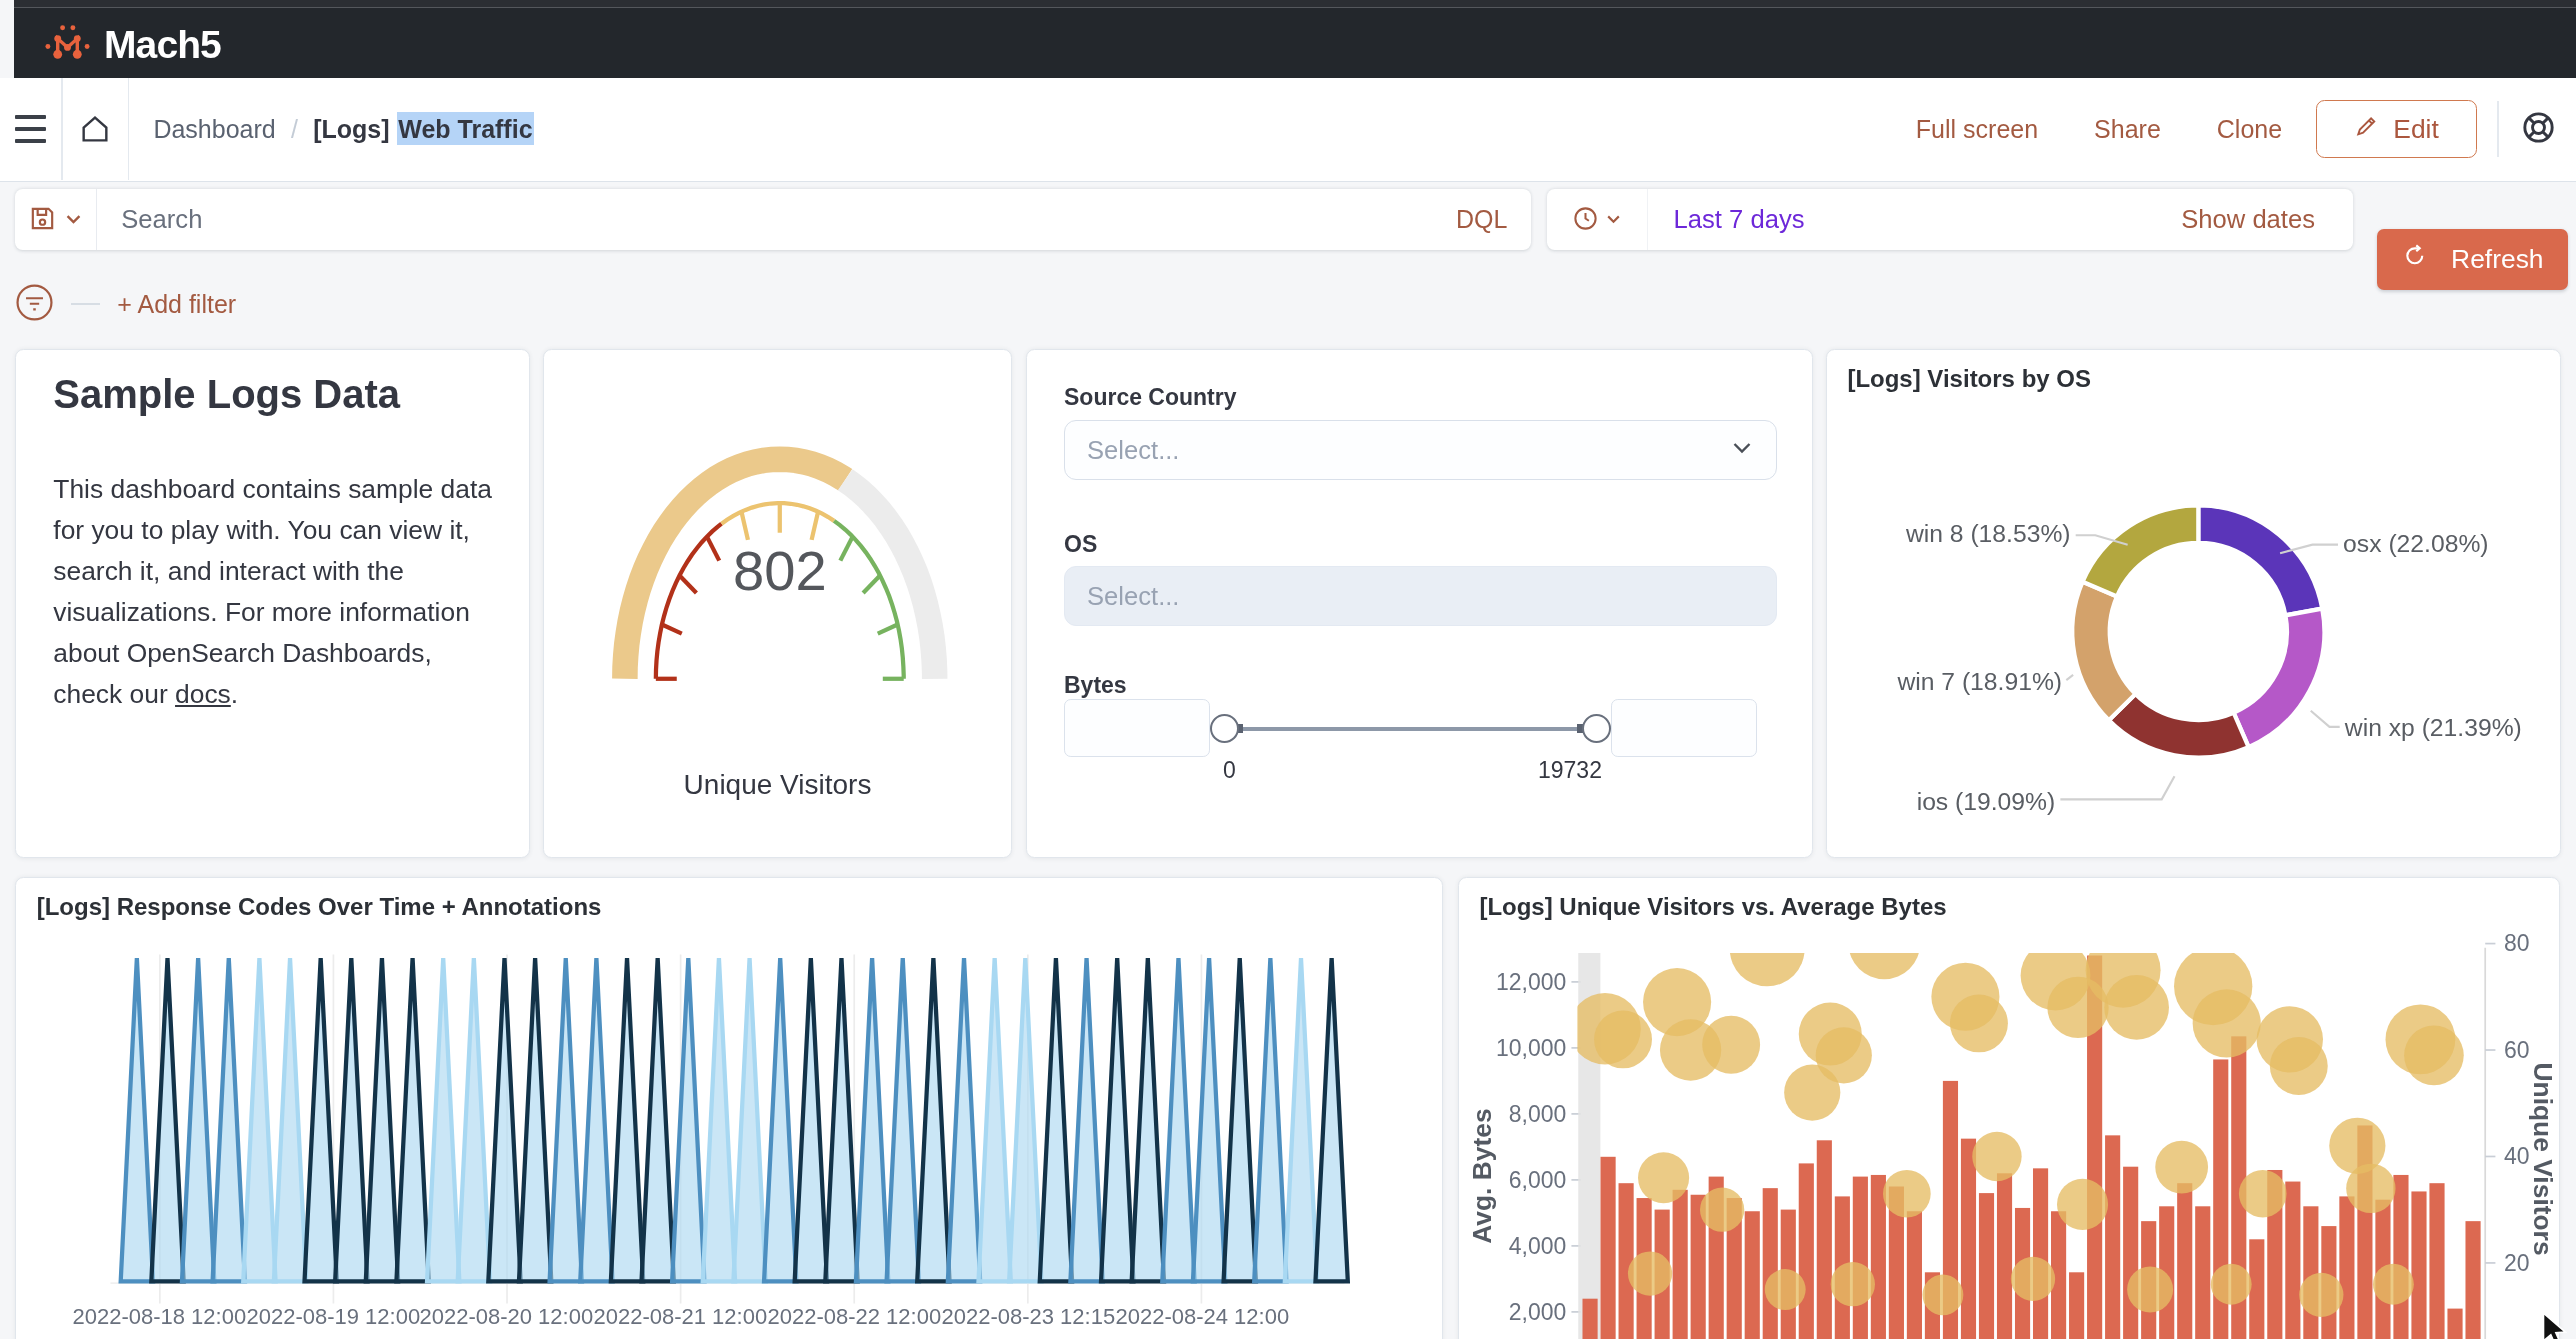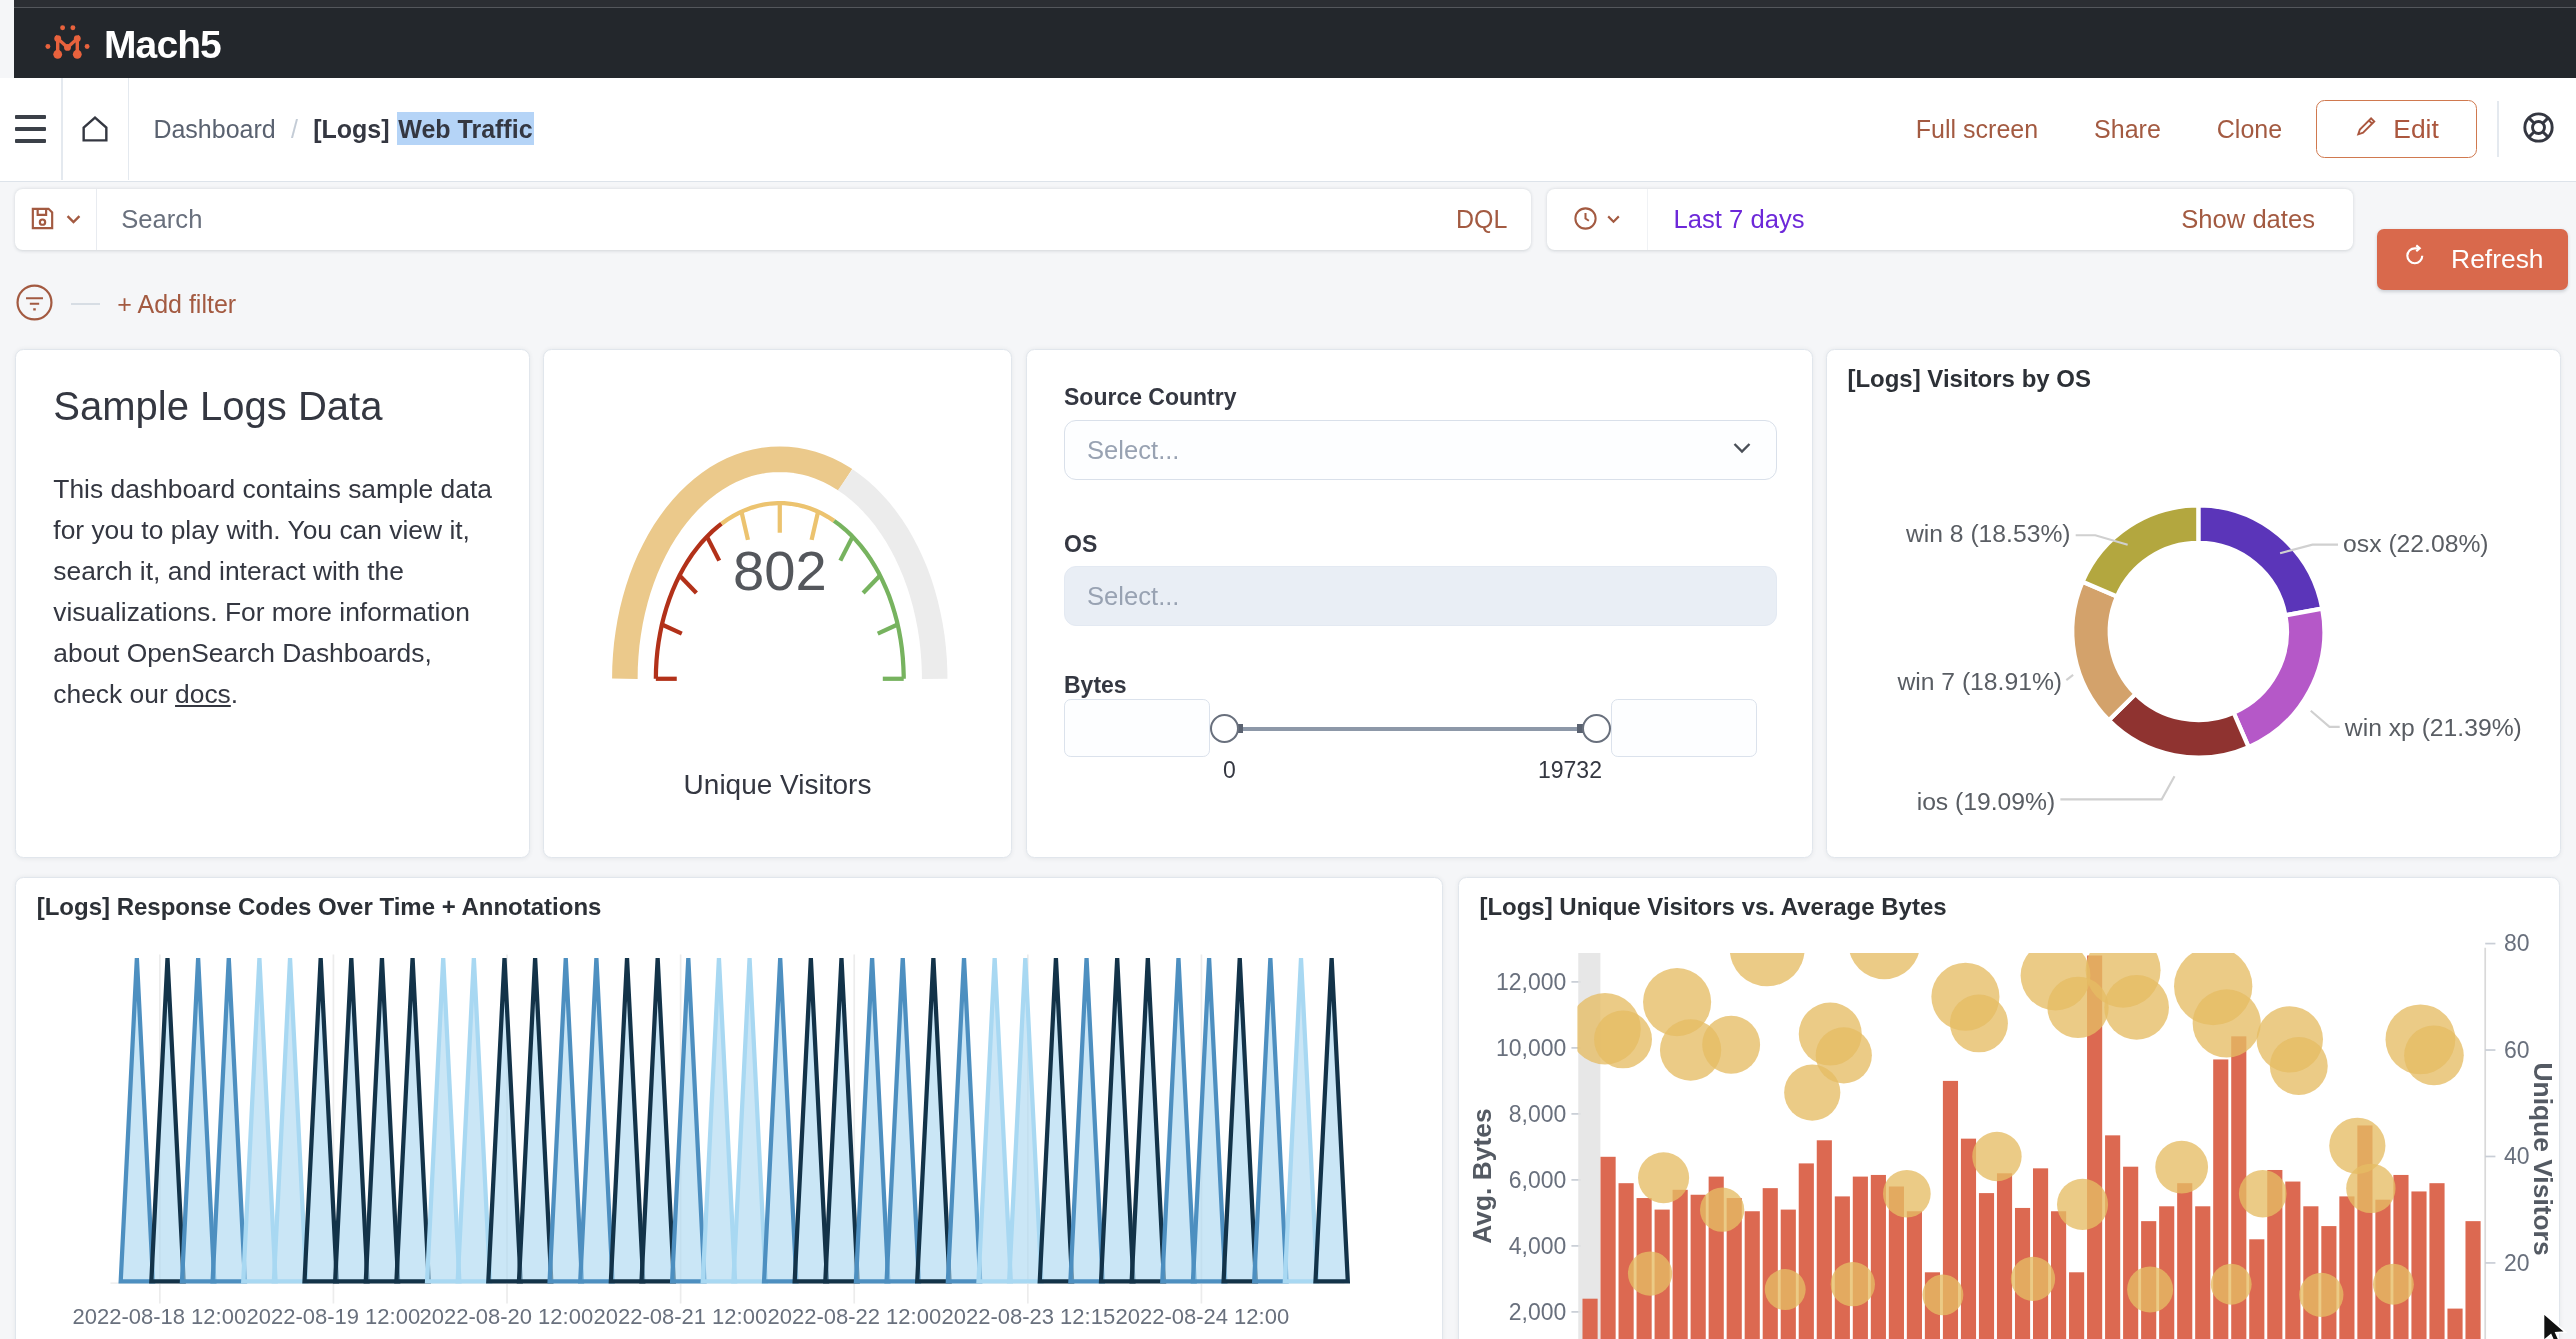--- a/index.html
+++ b/index.html
@@ -45,21 +45,21 @@
   
   .filter-row{left:15.3px;top:271px;height:66px;display:flex;align-items:center;gap:17px;}
   .filter-dash{width:29px;height:2.6px;background:#d7dde4;}
   .add-filter{color:#a35a41;font-size:25px;cursor:pointer;}
 
   
   .panel{position:absolute;background:#fff;border:1.7px solid #e1e6ec;border-radius:8.5px;box-shadow:0 0.9px 4.3px rgba(48,62,80,.08);}
   .panel-title{position:absolute;left:20.4px;top:15.3px;font-size:24px;font-weight:700;color:#2c3036;}
 
   
-  .md-h1{position:absolute;left:37px;top:34px;font-size:40px;font-weight:400;color:#343741;}
+  .md-h1{position:absolute;left:37px;top:22px;font-size:40px;font-weight:700;color:#343741;}
   .md-p{position:absolute;left:37px;top:119px;width:443px;font-size:26.4px;line-height:41px;color:#343741;}
   .md-p a{color:#343741;text-decoration:underline;}
 
   
   .gauge-label{position:absolute;left:0;top:419px;width:100%;text-align:center;font-size:28px;color:#343741;}
   .gauge-value{font-size:66px;fill:#54575c;}
 
   
   .ctl-label{position:absolute;left:37px;font-size:23px;font-weight:700;color:#343741;}
   .ctl-select{position:absolute;left:37px;width:713px;height:60px;border-radius:12px;display:flex;align-items:center;padding:0 22px;font-size:25.6px;color:#98a2b2;cursor:pointer;}

